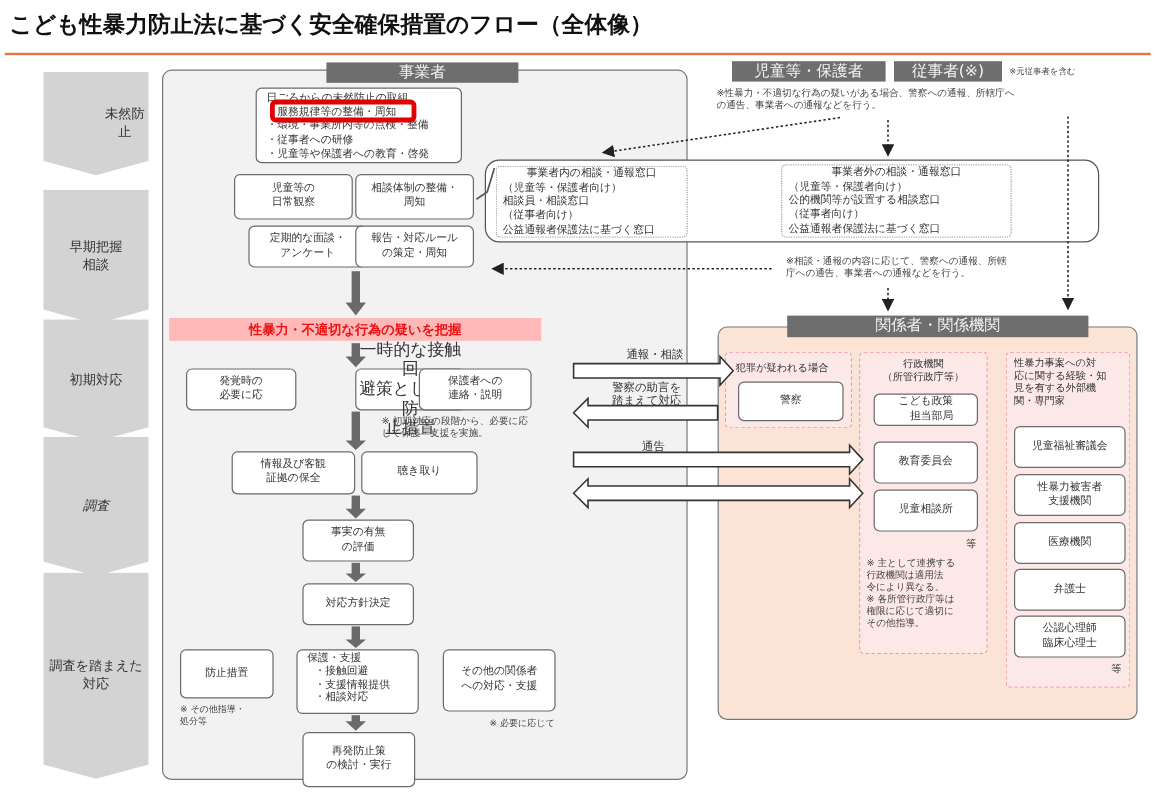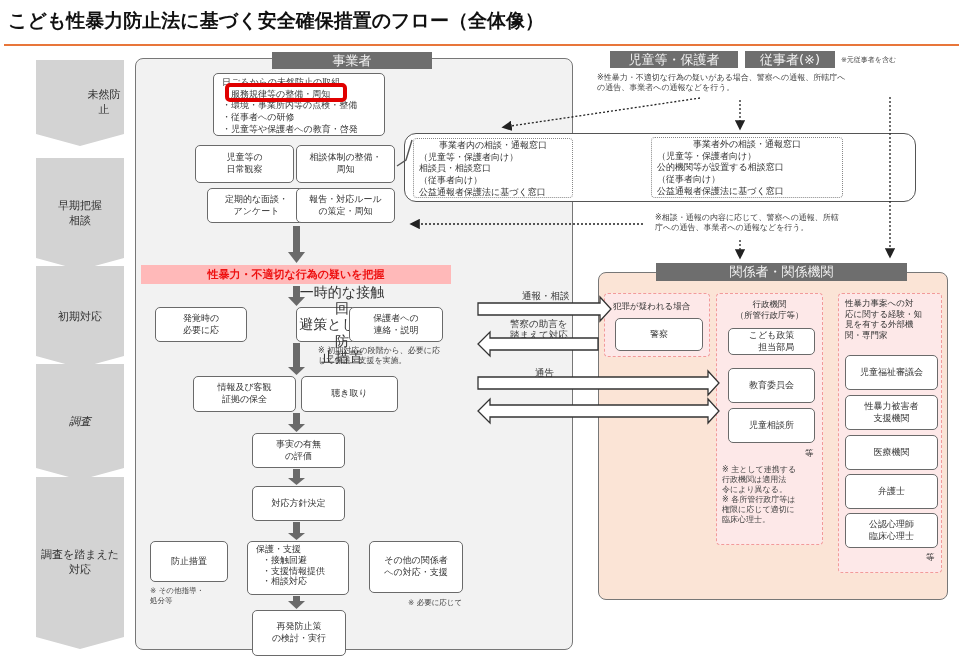--- a/index.html
+++ b/index.html
@@ -152,21 +152,21 @@
 <div class="abs box" style="left:728px;top:328px;width:87px;height:27px;white-space:pre-line;text-align:right;">こども政策
 担当部局</div>
 <div class="abs box" style="left:728px;top:368px;width:87px;height:35px;">教育委員会</div>
 <div class="abs box" style="left:728px;top:408px;width:87px;height:35px;">児童相談所</div>
 <div class="abs tiny-label" style="left:805px;top:448px;">等</div>
 <div class="abs note" style="left:722px;top:465px;white-space:pre-line;line-height:1.25;">※ 主として連携する
 行政機関は適用法
 令により異なる。
 ※ 各所管行政庁等は
 権限に応じて適切に
-臨床心理士。</div>
+その他指導。</div>
 
 <div class="abs subgroup" style="left:838px;top:293px;width:104px;height:280px;"></div>
 <div class="abs tiny-label" style="left:845px;top:298px;white-space:pre-line;line-height:1.25;">性暴力事案への対
 応に関する経験・知
 見を有する外部機
 関・専門家</div>
 <div class="abs box" style="left:845px;top:355px;width:93px;height:35px;">児童福祉審議会</div>
 <div class="abs box" style="left:845px;top:395px;width:93px;height:35px;white-space:pre-line;">性暴力被害者
 支援機関</div>
 <div class="abs box" style="left:845px;top:435px;width:93px;height:35px;">医療機関</div>

